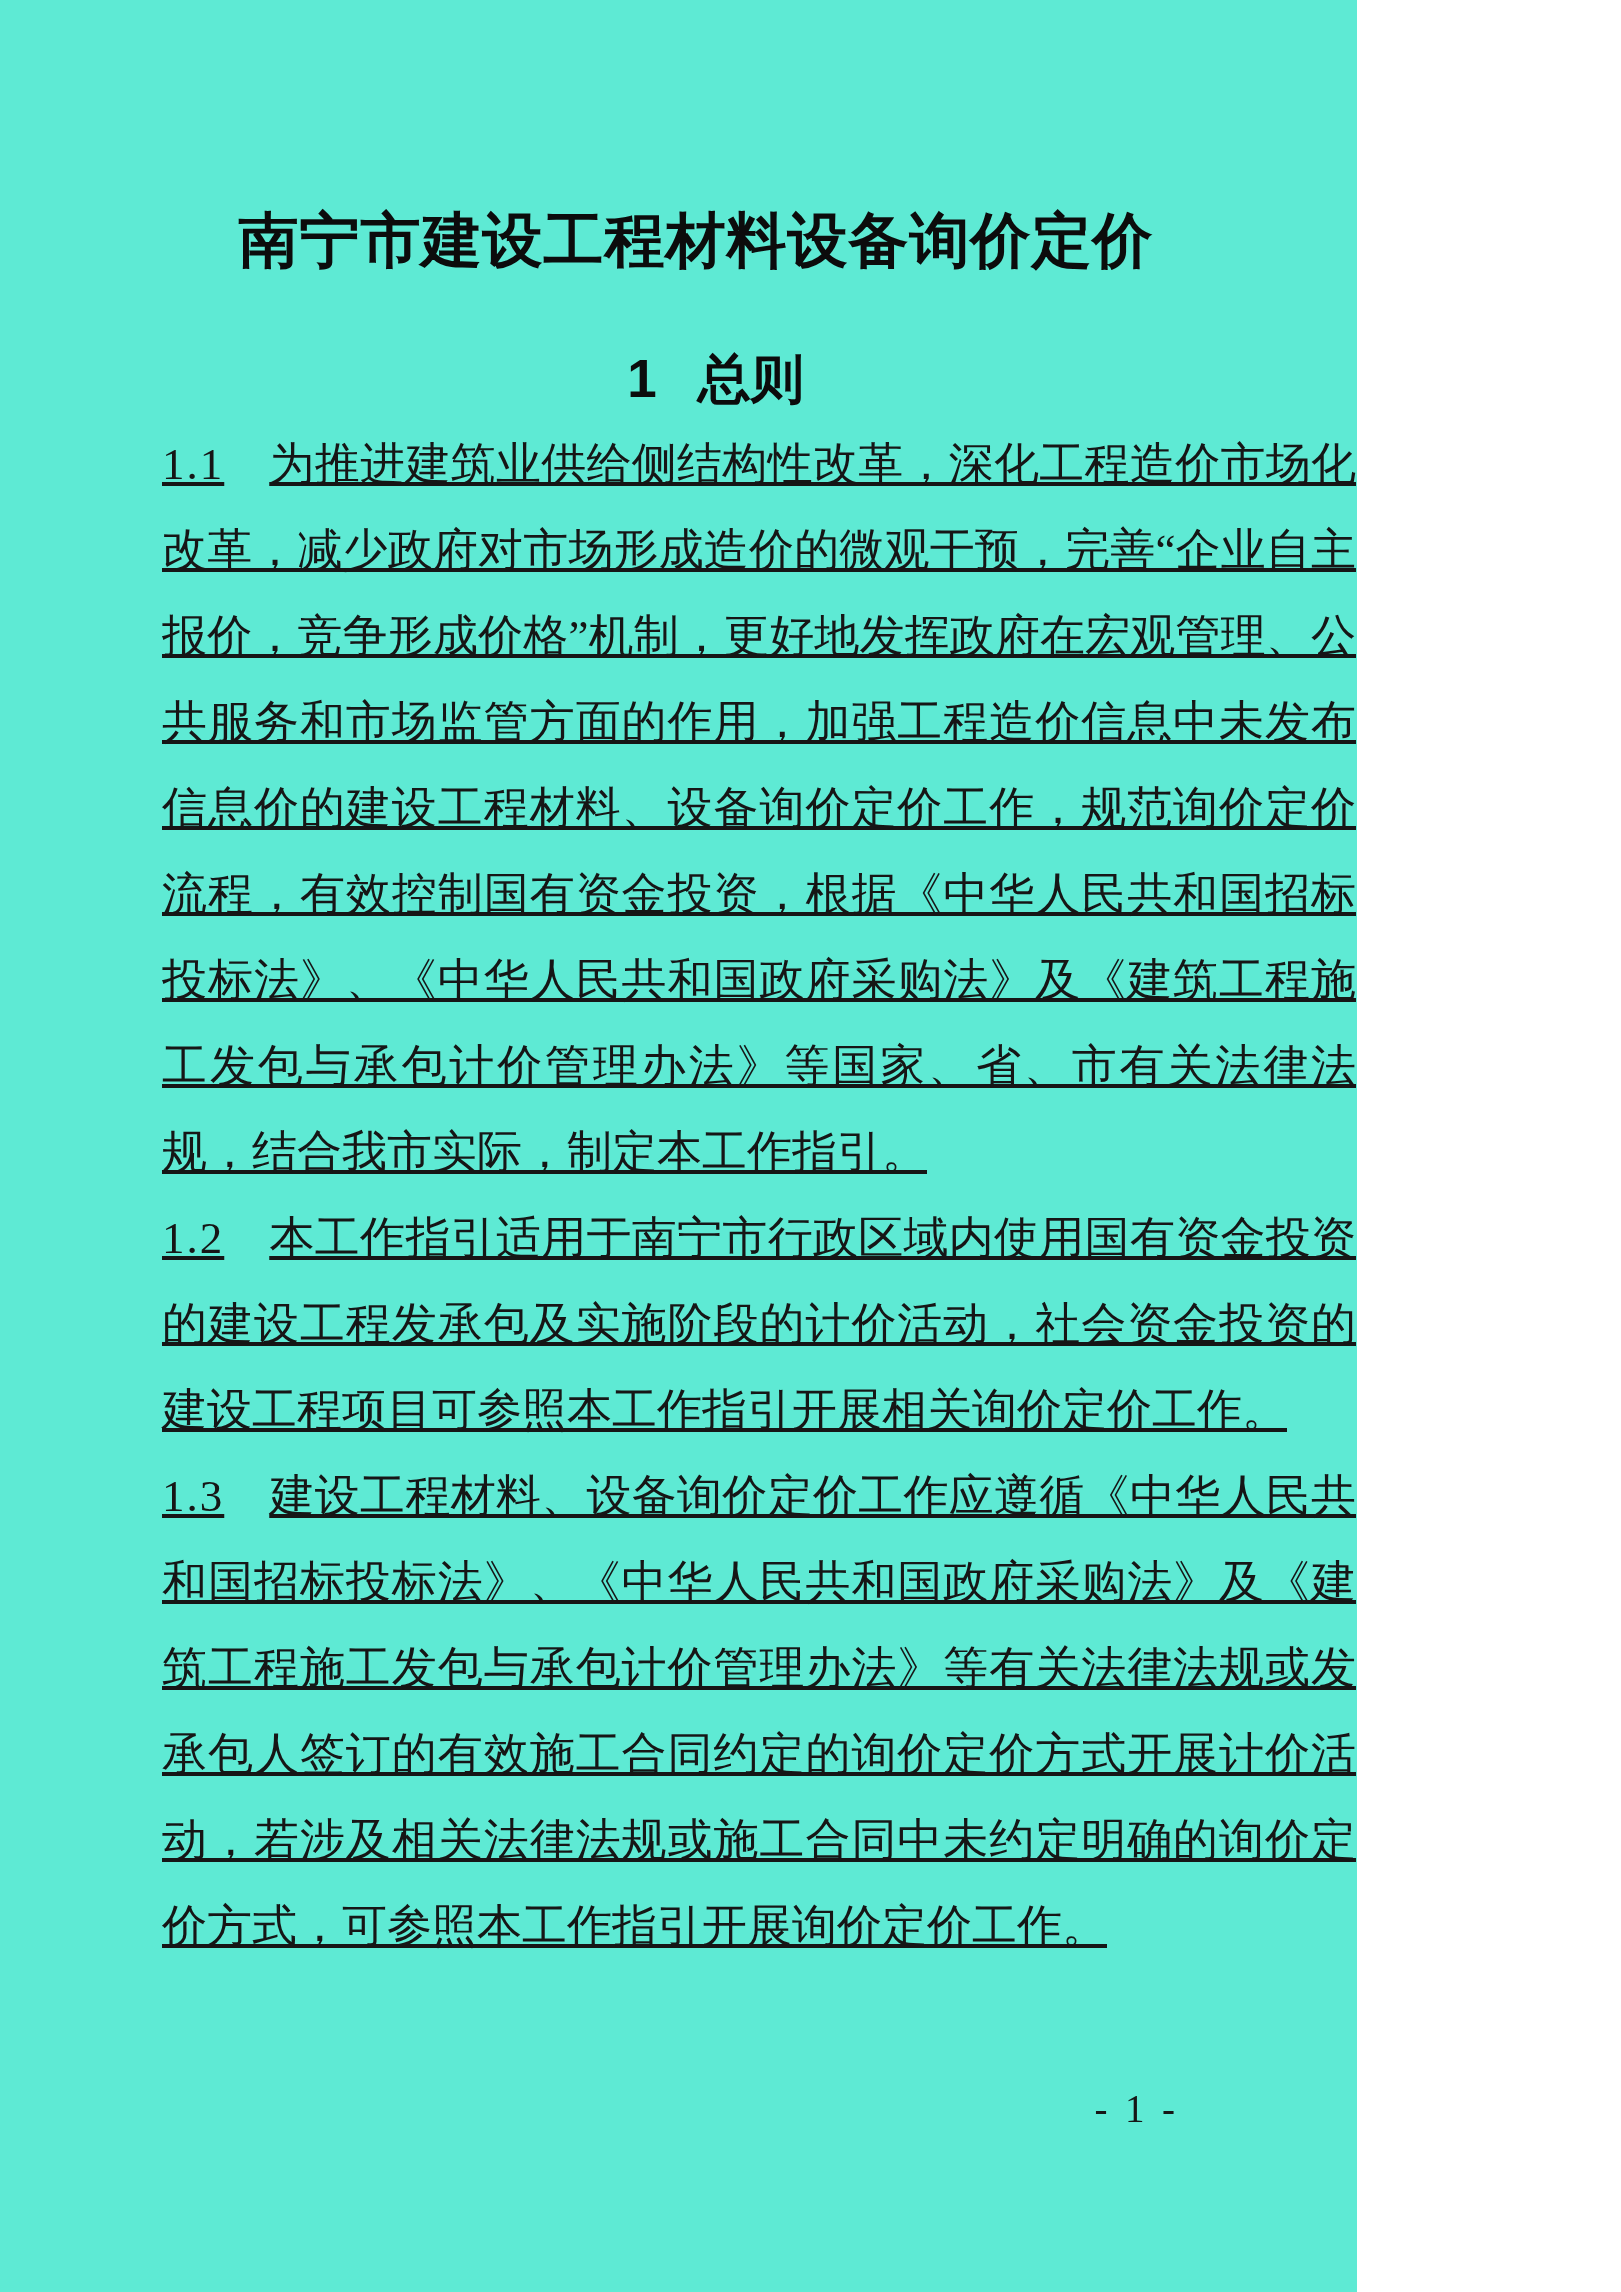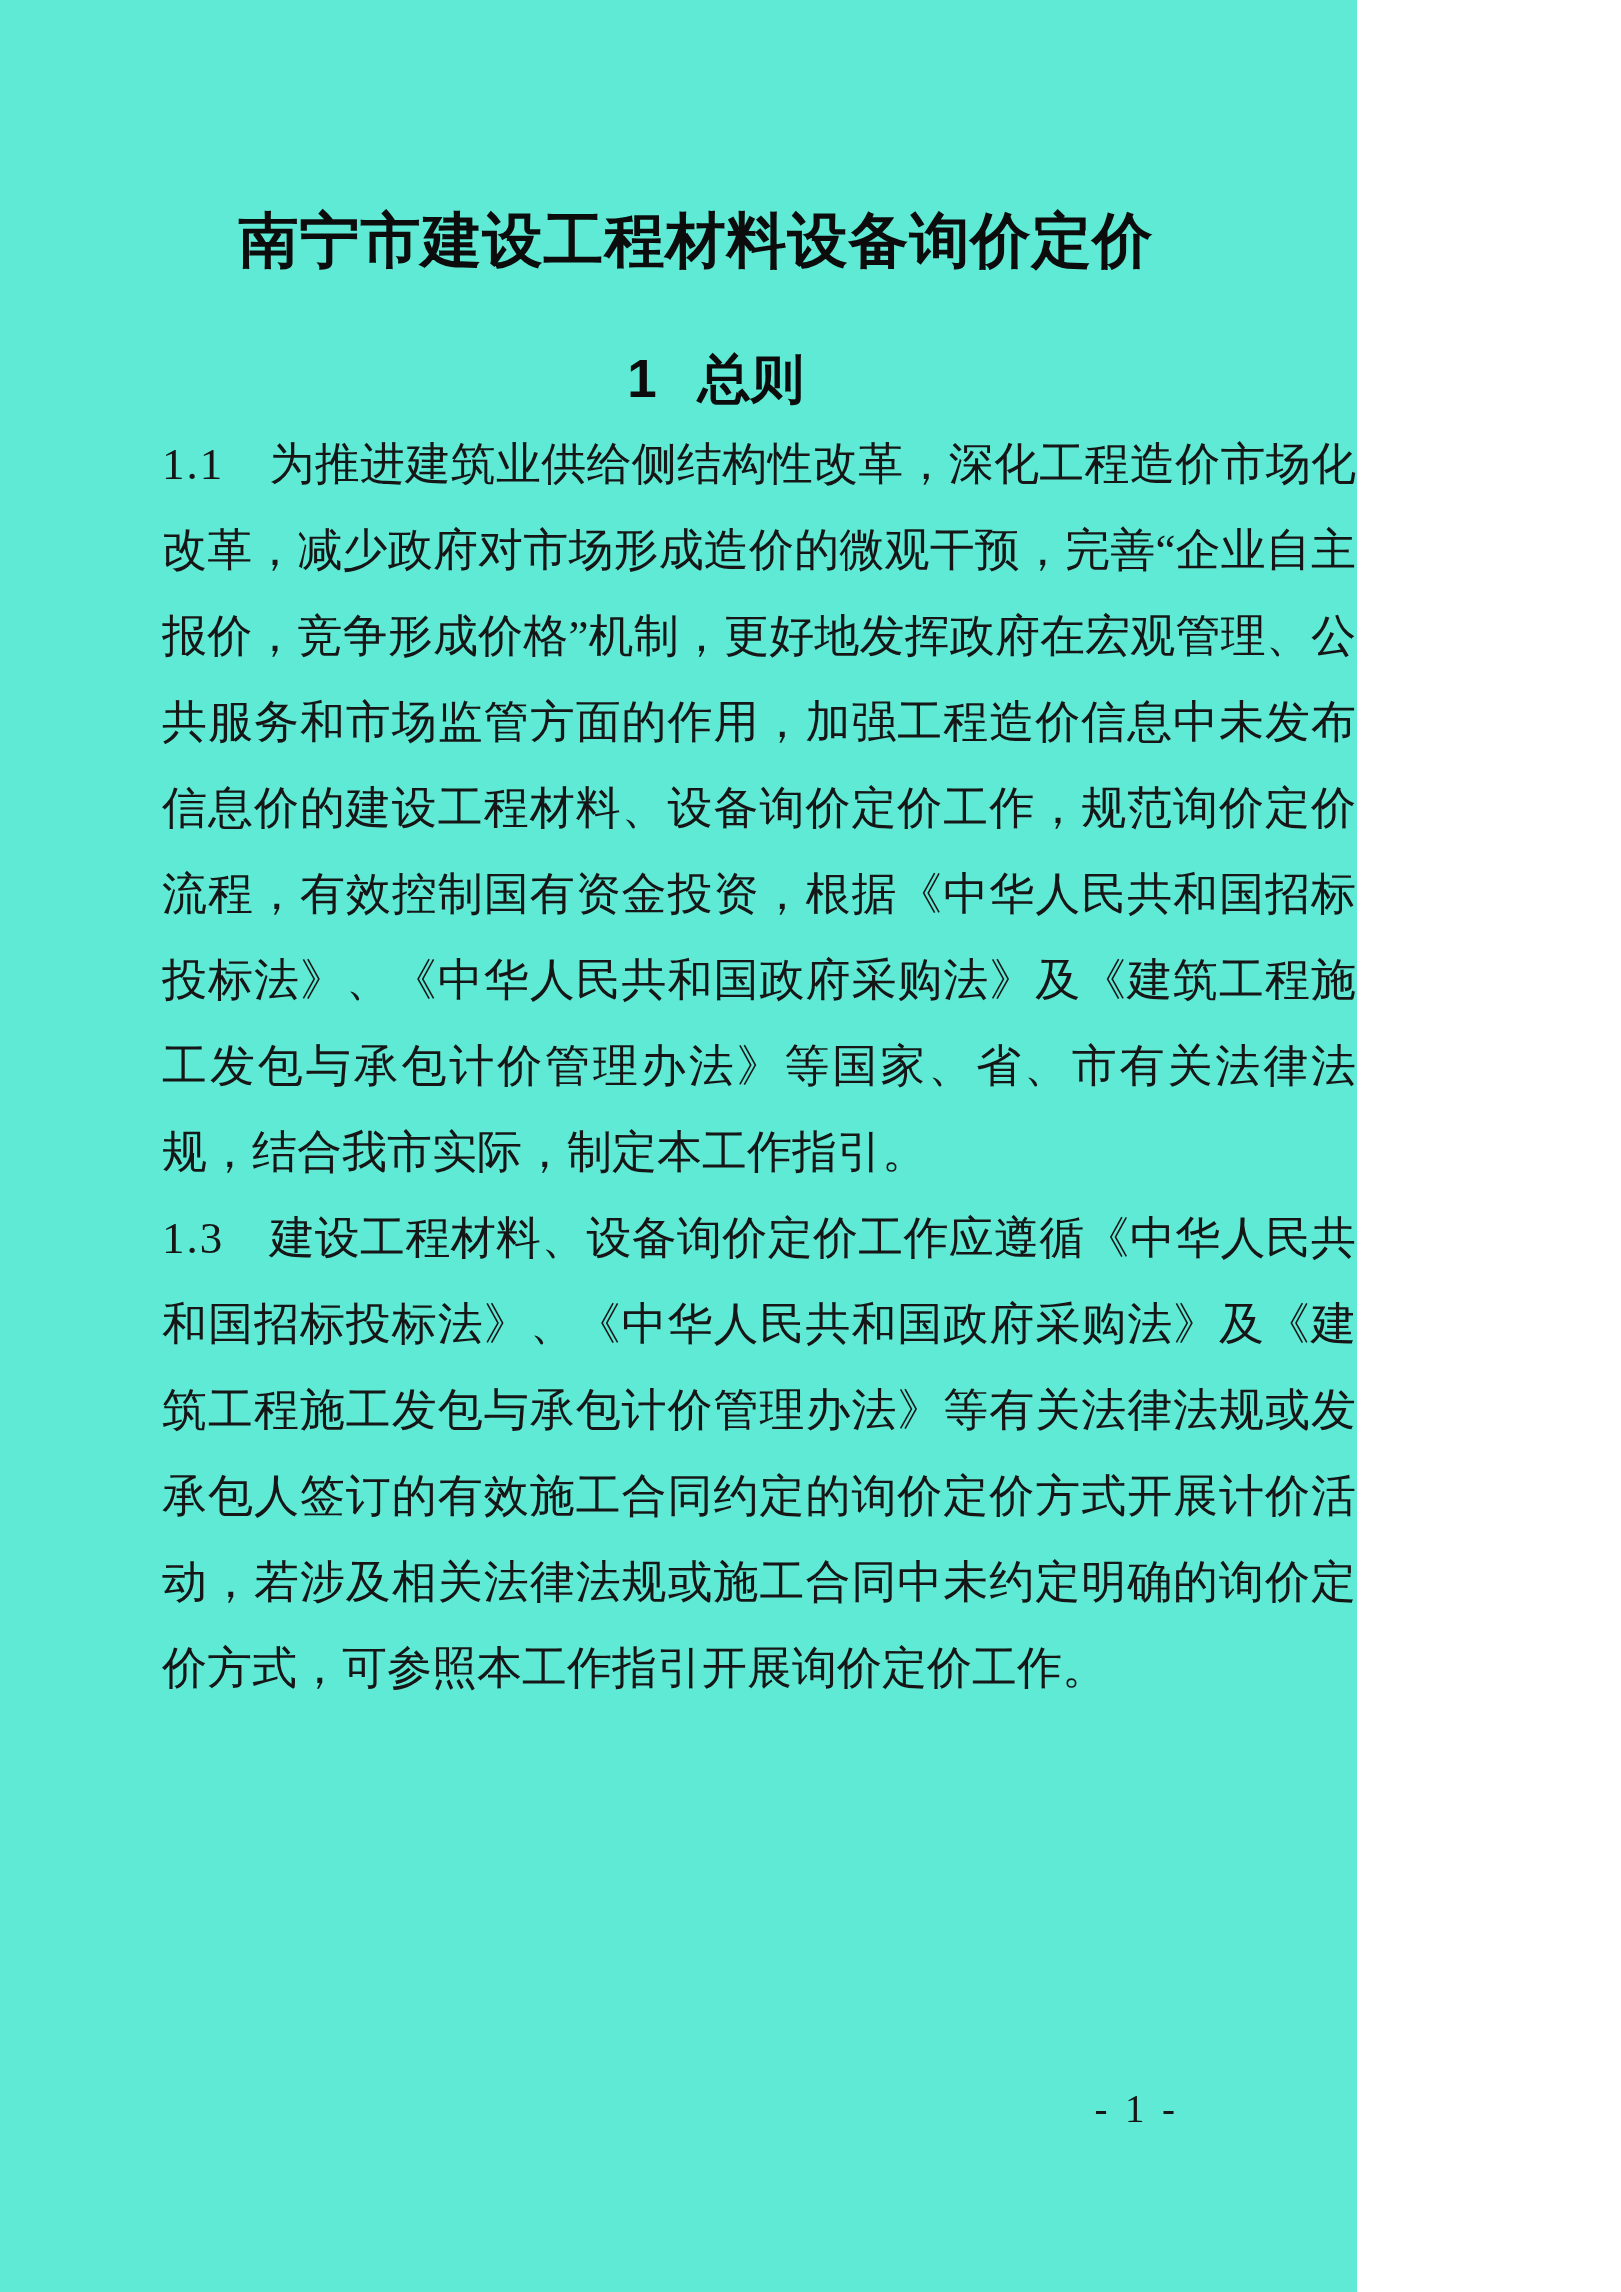--- a/index.html
+++ b/index.html
@@ -42,20 +42,21 @@
   .body-block {
     margin-left: 162px;
     margin-top: 17.6px;
     width: 1194px;
     font-family: "Liberation Serif", "DejaVu Serif", serif;
     font-size: 45px;
     line-height: 86px;
     text-align: justify;
     text-justify: inter-character;
     color: #161616;
+    text-decoration: underline;
   }
   .body-block p {
     margin: 0;
     padding: 0;
   }
   .para-num {
     margin-right: 45px;
     letter-spacing: 2px;
   }
   .footer-page-num {
@@ -79,20 +80,23 @@
 
   <div class="section-heading">
     <span class="num">1</span><span>总则</span>
   </div>
 
   <div class="body-block">
     <p>
       <span class="para-num">1.1</span><span>为推进建筑业供给侧结构性改革，深化工程造价市场化改革，减少政府对市场形成造价的微观干预，完善“企业自主报价，竞争形成价格”机制，更好地发挥政府在宏观管理、公共服务和市场监管方面的作用，加强工程造价信息中未发布信息价的建设工程材料、设备询价定价工作，规范询价定价流程，有效控制国有资金投资，根据《中华人民共和国招标投标法》、《中华人民共和国政府采购法》及《建筑工程施工发包与承包计价管理办法》等国家、省、市有关法律法规，结合我市实际，制定本工作指引。</span>
     </p>
     <p>
+      <span class="para-num">1.2</span><span>本工作指引适用于南宁市行政区域内使用国有资金投资的建设工程发承包及实施阶段的计价活动，社会资金投资的建设工程项目可参照本工作指引开展相关询价定价工作。</span>
+    </p>
+    <p>
       <span class="para-num">1.3</span><span>建设工程材料、设备询价定价工作应遵循《中华人民共和国招标投标法》、《中华人民共和国政府采购法》及《建筑工程施工发包与承包计价管理办法》等有关法律法规或发承包人签订的有效施工合同约定的询价定价方式开展计价活动，若涉及相关法律法规或施工合同中未约定明确的询价定价方式，可参照本工作指引开展询价定价工作。</span>
     </p>
   </div>
 
   <div class="footer-page-num">- 1 -</div>
 
 </div>
 
 
 </body></html>

